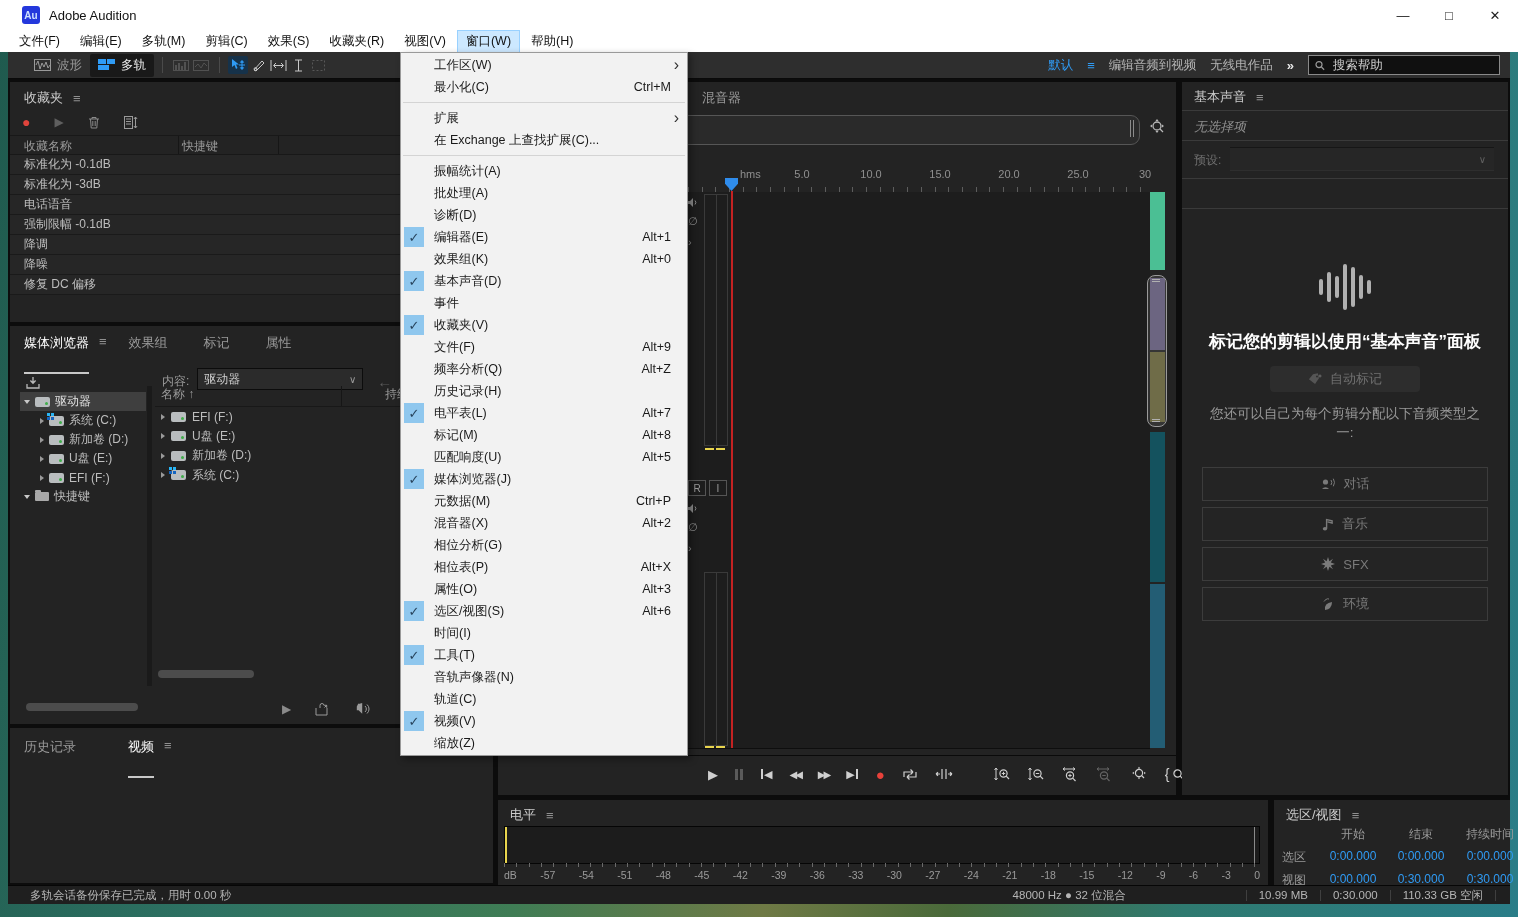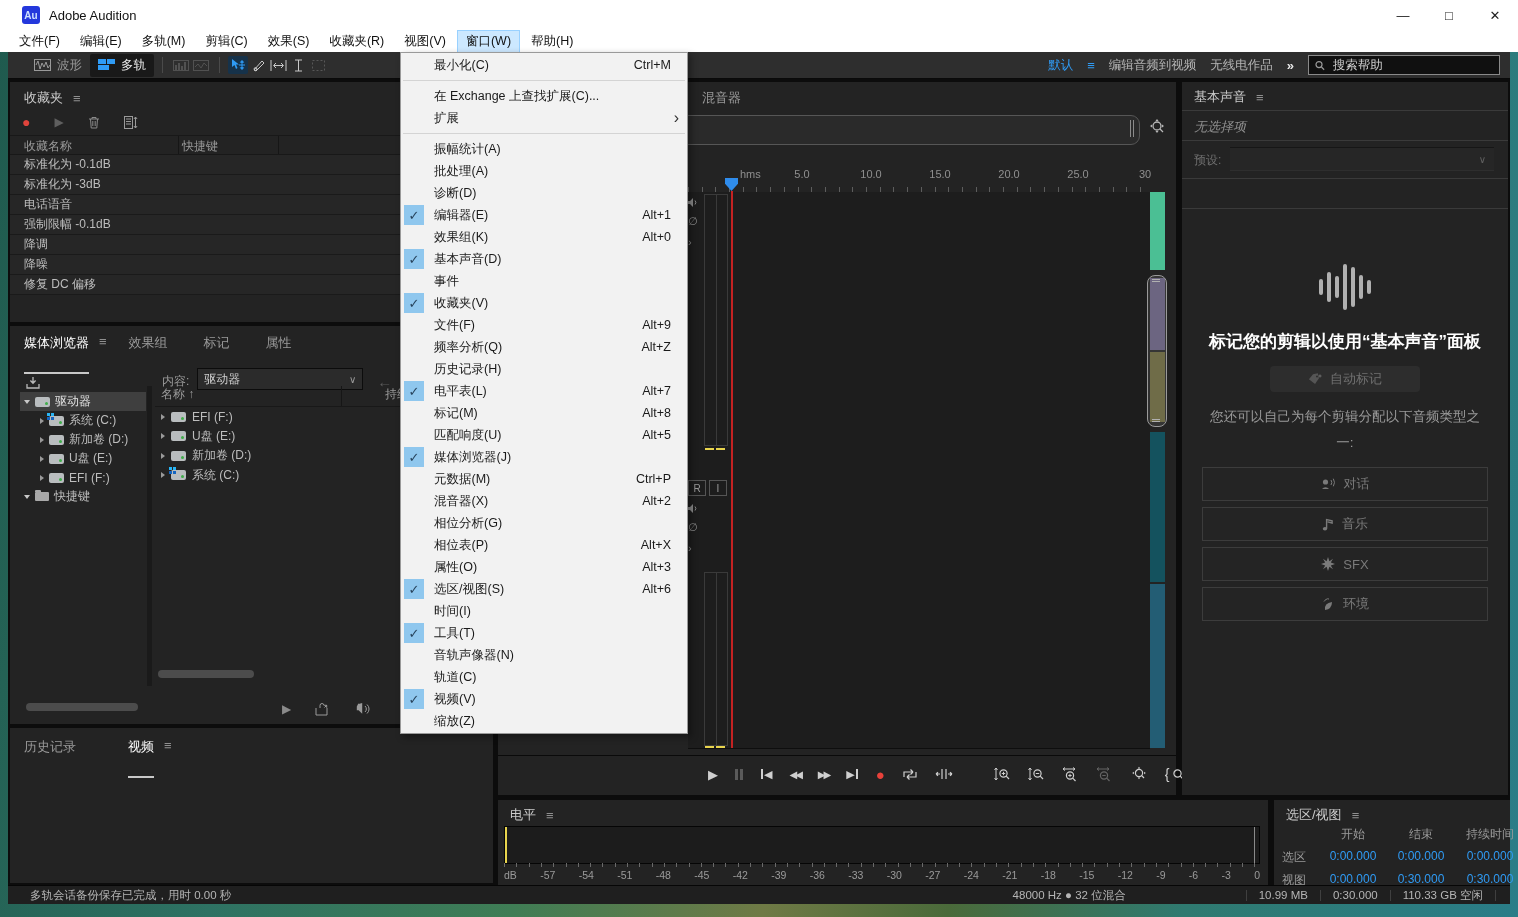--- a/index.html
+++ b/index.html
@@ -108,21 +108,21 @@
   .dbrow{position:absolute;left:6px;right:8px;top:69px;display:flex;justify-content:space-between;font-size:10.5px;color:#9a9a9a}
   
   .es-div{position:absolute;left:0;right:0;height:1px;background:#3a3a3a}
   .es-noselect{position:absolute;left:12px;top:36px;font-size:13px;color:#8f8f8f;font-style:italic}
   .es-preset-label{position:absolute;left:12px;top:70px;font-size:12px;color:#6f6f6f}
   .es-select{position:absolute;left:48px;top:65px;right:14px;height:22px;background:#262626;border-top:1px solid #161616;border-bottom:1px solid #2e2e2e;display:flex;align-items:center;justify-content:flex-end;padding-right:8px}
   .wavebars{position:absolute;left:50%;top:182px;transform:translateX(-50%);display:flex;align-items:center;gap:4px;height:46px}
   .wavebars i{width:4px;background:#b0b0b0;border-radius:2px}
   .es-head{position:absolute;left:0;right:0;top:248px;text-align:center;font-size:17px;font-weight:bold;color:#ffffff;white-space:nowrap}
   .es-autotag{position:absolute;left:50%;top:284px;transform:translateX(-50%);width:150px;height:26px;background:#2d2d2d;border-radius:4px;display:flex;align-items:center;justify-content:center;gap:7px;color:#6f6f6f;font-size:13px}
-  .es-hint{position:absolute;left:20px;right:20px;top:322px;text-align:center;font-size:13.5px;color:#9a9a9a;line-height:26px}
+  .es-hint{position:absolute;left:20px;right:20px;top:322px;text-align:center;font-size:13.5px;color:#9a9a9a;line-height:19px}
   .es-btn{position:absolute;left:20px;right:20px;height:32px;border:1px solid #3c3c3c;background:#242424;display:flex;align-items:center;justify-content:center;gap:8px;color:#7a7a7a;font-size:13px}
   
   .sv-grid{position:absolute;left:8px;top:26px;right:4px;display:grid;grid-template-columns:38px 66px 70px 68px;row-gap:6px;font-size:12px}
   .sv-h{color:#9a9a9a;text-align:center}
   .sv-l{color:#9a9a9a}
   .sv-v{color:#2f9bf5;text-align:center}
   
   .statusbar{left:0;top:833px;width:1502px;height:18px;background:#1f1f1f;border-top:1px solid #060606;display:flex;align-items:center;font-size:11.5px;color:#b5b5b5}
   .st-sep{width:1px;height:11px;background:#3f3f3f;margin:0 12px}
   
@@ -653,36 +653,42 @@
       <span>10.99 MB</span>
       <span class="st-sep"></span>
       <span>0:30.000</span>
       <span class="st-sep"></span>
       <span>110.33 GB 空闲</span>
       <span class="st-sep" style="margin-right:14px"></span>
     </div>
   </div>
 
   <div class="wmenu">
+    <div class="mrow sub">
+        <span class="mchk"></span>
+        <span class="mlbl">工作区(W)</span>
+        <span class="msc"></span>
+        <span class="marr"></span>
+      </div>
     <div class="mrow">
         <span class="mchk"></span>
         <span class="mlbl">最小化(C)</span>
         <span class="msc">Ctrl+M</span>
       </div>
     <div class="msep"></div>
+    <div class="mrow sub">
+        <span class="mchk"></span>
+        <span class="mlbl">扩展</span>
+        <span class="msc"></span>
+        <span class="marr"></span>
+      </div>
     <div class="mrow">
         <span class="mchk"></span>
         <span class="mlbl">在 Exchange 上查找扩展(C)...</span>
         <span class="msc"></span>
-      </div>
-    <div class="mrow sub">
-        <span class="mchk"></span>
-        <span class="mlbl">扩展</span>
-        <span class="msc"></span>
-        <span class="marr"></span>
       </div>
     <div class="msep"></div>
     <div class="mrow">
         <span class="mchk"></span>
         <span class="mlbl">振幅统计(A)</span>
         <span class="msc"></span>
       </div>
     <div class="mrow">
         <span class="mchk"></span>
         <span class="mlbl">批处理(A)</span>

